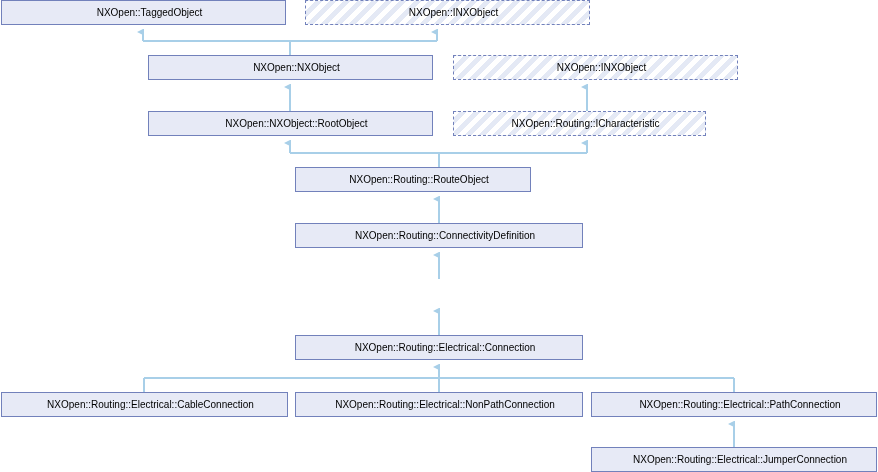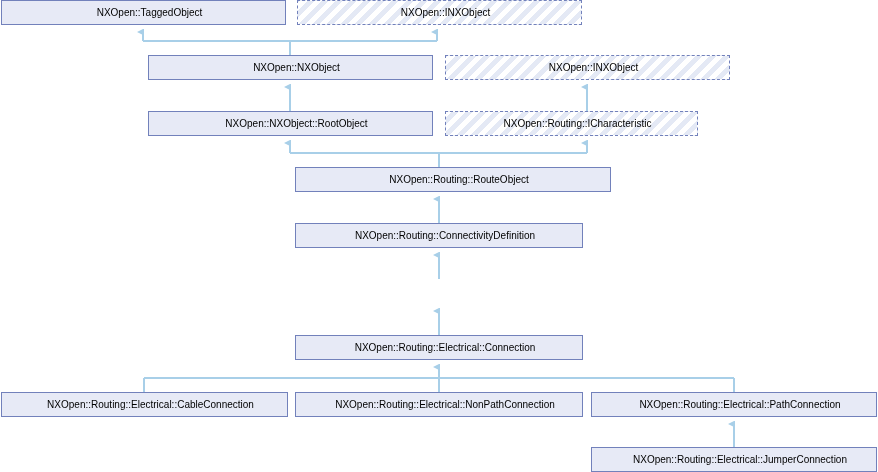--- a/index.html
+++ b/index.html
@@ -46,20 +46,21 @@
   .node.abstract {
     border: 1px dashed #7281bb;
     background-color: #f3f5fb;
     background-image: repeating-linear-gradient(
       -45deg,
       #ffffff 0px,
       #ffffff 5px,
       #e4e9f5 5px,
       #e4e9f5 10px
     );
+    margin-left: 8px;
   }
   .node.current {
     background: #ffffff;
     border: 2px solid #000000;
   }
   .node-label {
     position: relative;
     z-index: 2;
     padding: 0 4px;
   }
@@ -116,21 +117,21 @@
     </div>
   <div class="node abstract" style="left:445px; top:55px;  width:285px; height:25px;">
       <span class="node-label">NXOpen::INXObject</span>
     </div>
   <div class="node solid" style="left:148px; top:111px; width:285px; height:25px;">
       <span class="node-label">NXOpen::NXObject::RootObject</span>
     </div>
   <div class="node abstract" style="left:445px; top:111px; width:253px; height:25px;">
       <span class="node-label">NXOpen::Routing::ICharacteristic</span>
     </div>
-  <div class="node solid" style="left:295px; top:167px; width:316px; height:25px;align-items:center;">
+  <div class="node solid" style="left:295px; top:167px; width:236px; height:25px;align-items:center;">
       <span class="node-label">NXOpen::Routing::RouteObject</span>
     </div>
   <div class="node solid" style="left:295px; top:223px; width:288px; height:25px;">
       <span class="node-label">NXOpen::Routing::ConnectivityDefinition</span>
     </div>
   <div class="node solid" style="left:1px;   top:392px; width:287px; height:25px;">
       <span class="node-label">NXOpen::Routing::Electrical::CableConnection</span>
     </div>
   <div class="node solid" style="left:295px; top:335px; width:288px; height:25px;">
       <span class="node-label">NXOpen::Routing::Electrical::Connection</span>

